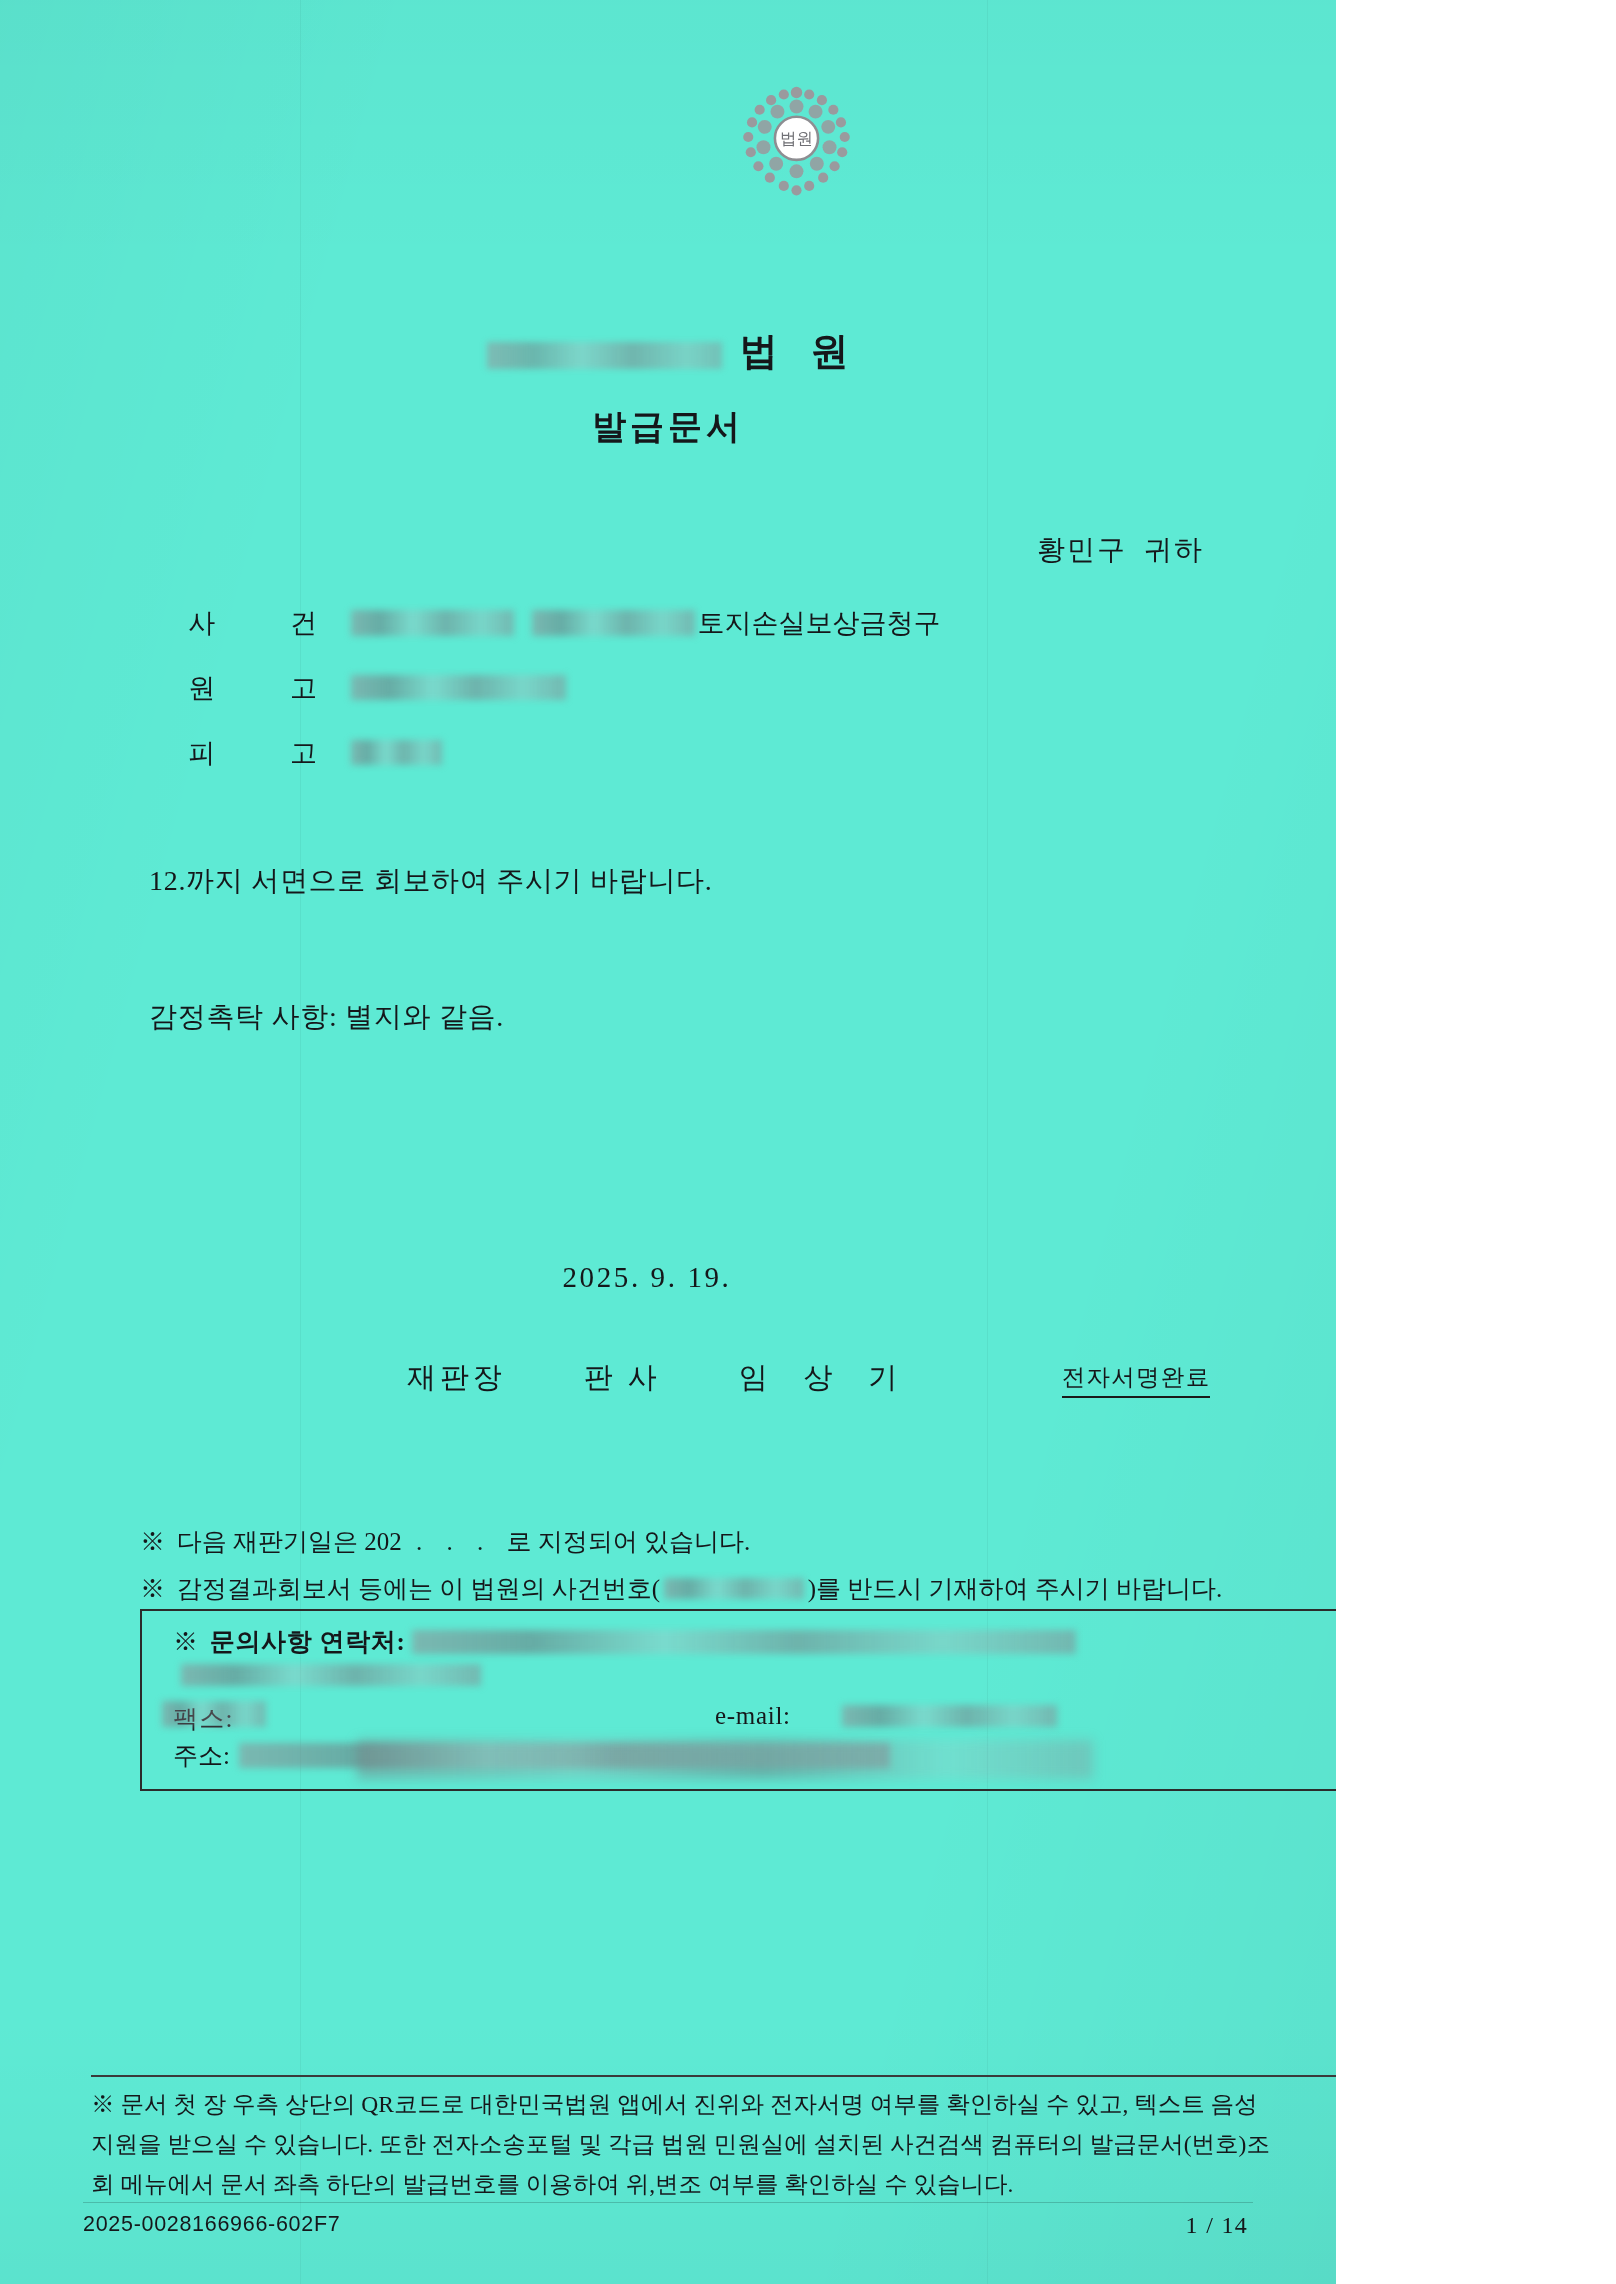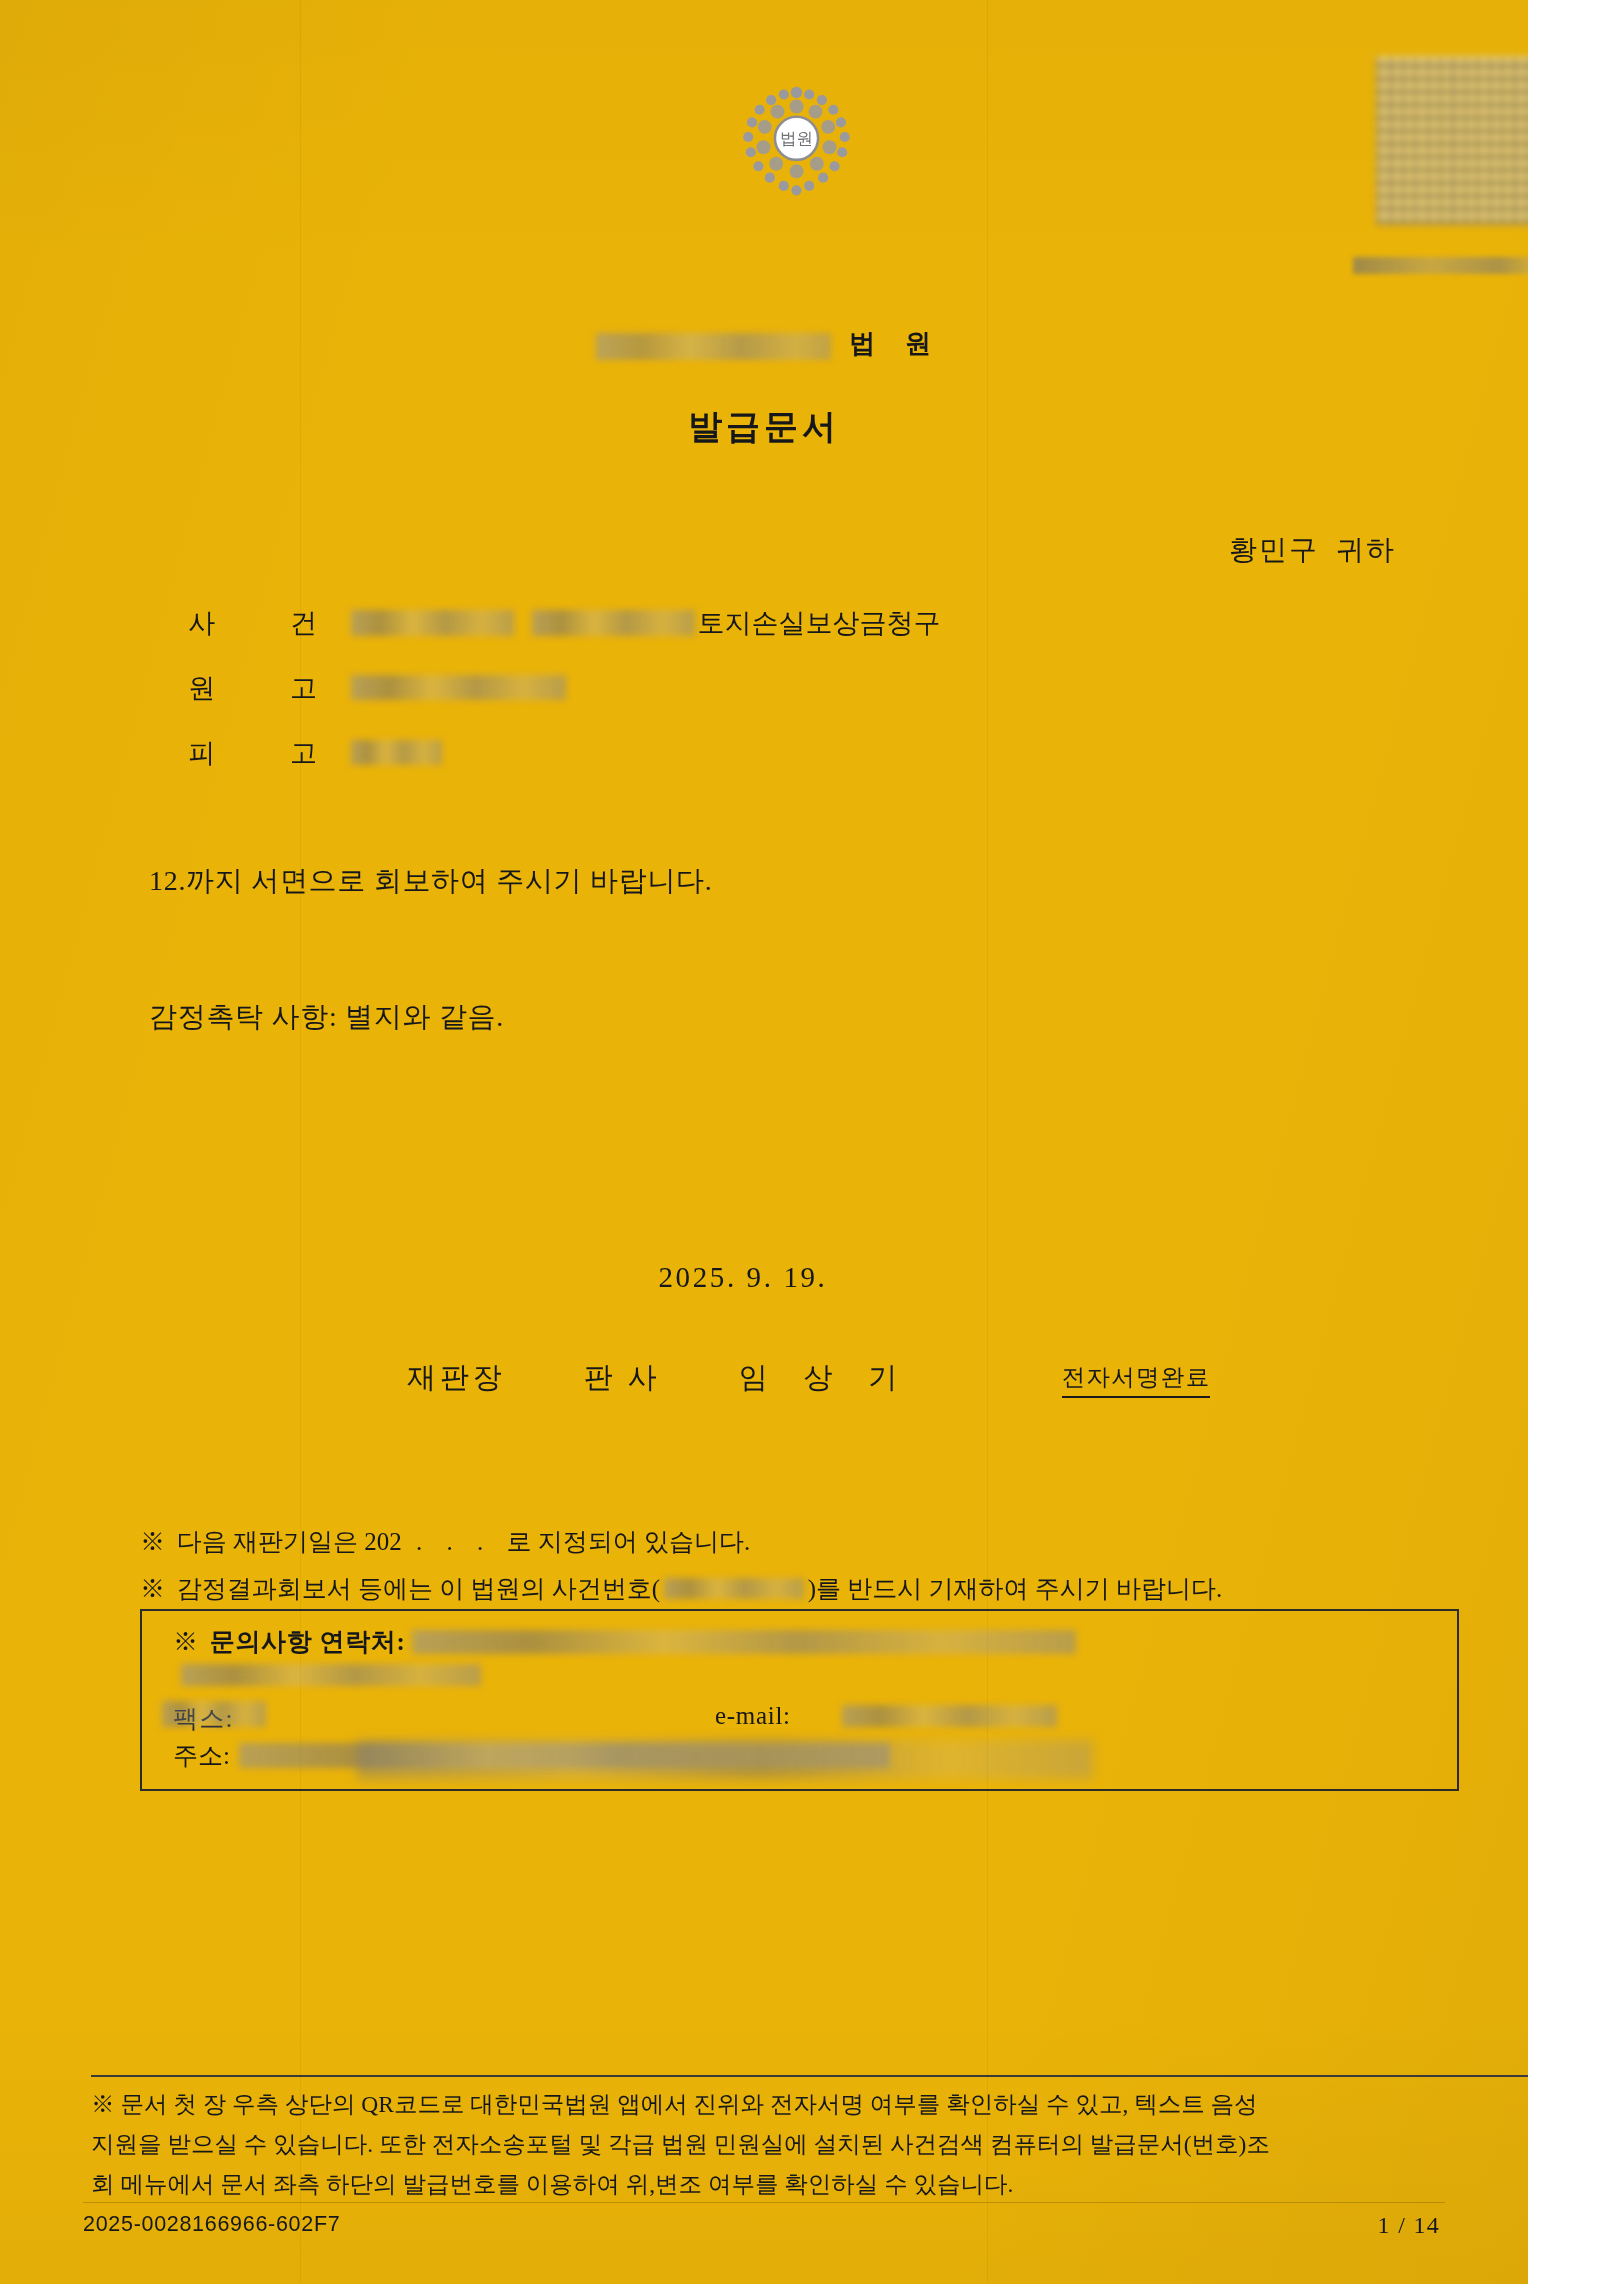--- a/index.html
+++ b/index.html
@@ -6,23 +6,23 @@
     margin: 0;
     padding: 0;
     background: #ffffff;
   }
   body {
     font-family: "Liberation Serif", "DejaVu Serif", serif;
     color: #15171a;
   }
   .page {
     position: relative;
-    width: 1528px;
+    width: 1336px;
     height: 2284px;
-    background: #eab308;
+    background: #5eead4;
     overflow: hidden;
   }
   
   .scan-tone {
     position: absolute;
     inset: 0;
     background:
       linear-gradient(105deg, rgba(0,0,0,0.028) 0%, rgba(0,0,0,0.0) 22%, rgba(0,0,0,0.0) 72%, rgba(0,0,0,0.035) 100%),
       linear-gradient(180deg, rgba(0,0,0,0.02) 0%, rgba(0,0,0,0.0) 12%, rgba(0,0,0,0.0) 88%, rgba(0,0,0,0.03) 100%);
     pointer-events: none;
@@ -83,21 +83,21 @@
     background: #0b0b0b;
   }
 
   
   .court-line {
     position: absolute;
     left: 0;
     right: 0;
     top: 326px;
     text-align: center;
-    font-size: 26px;
+    font-size: 38px;
     letter-spacing: 11.7px;
     font-weight: 700;
     margin-left: 11px;
   }
   .court-redacted {
     display: inline-block;
     vertical-align: middle;
     width: 235px;
     height: 27px;
     margin-right: 18px;

